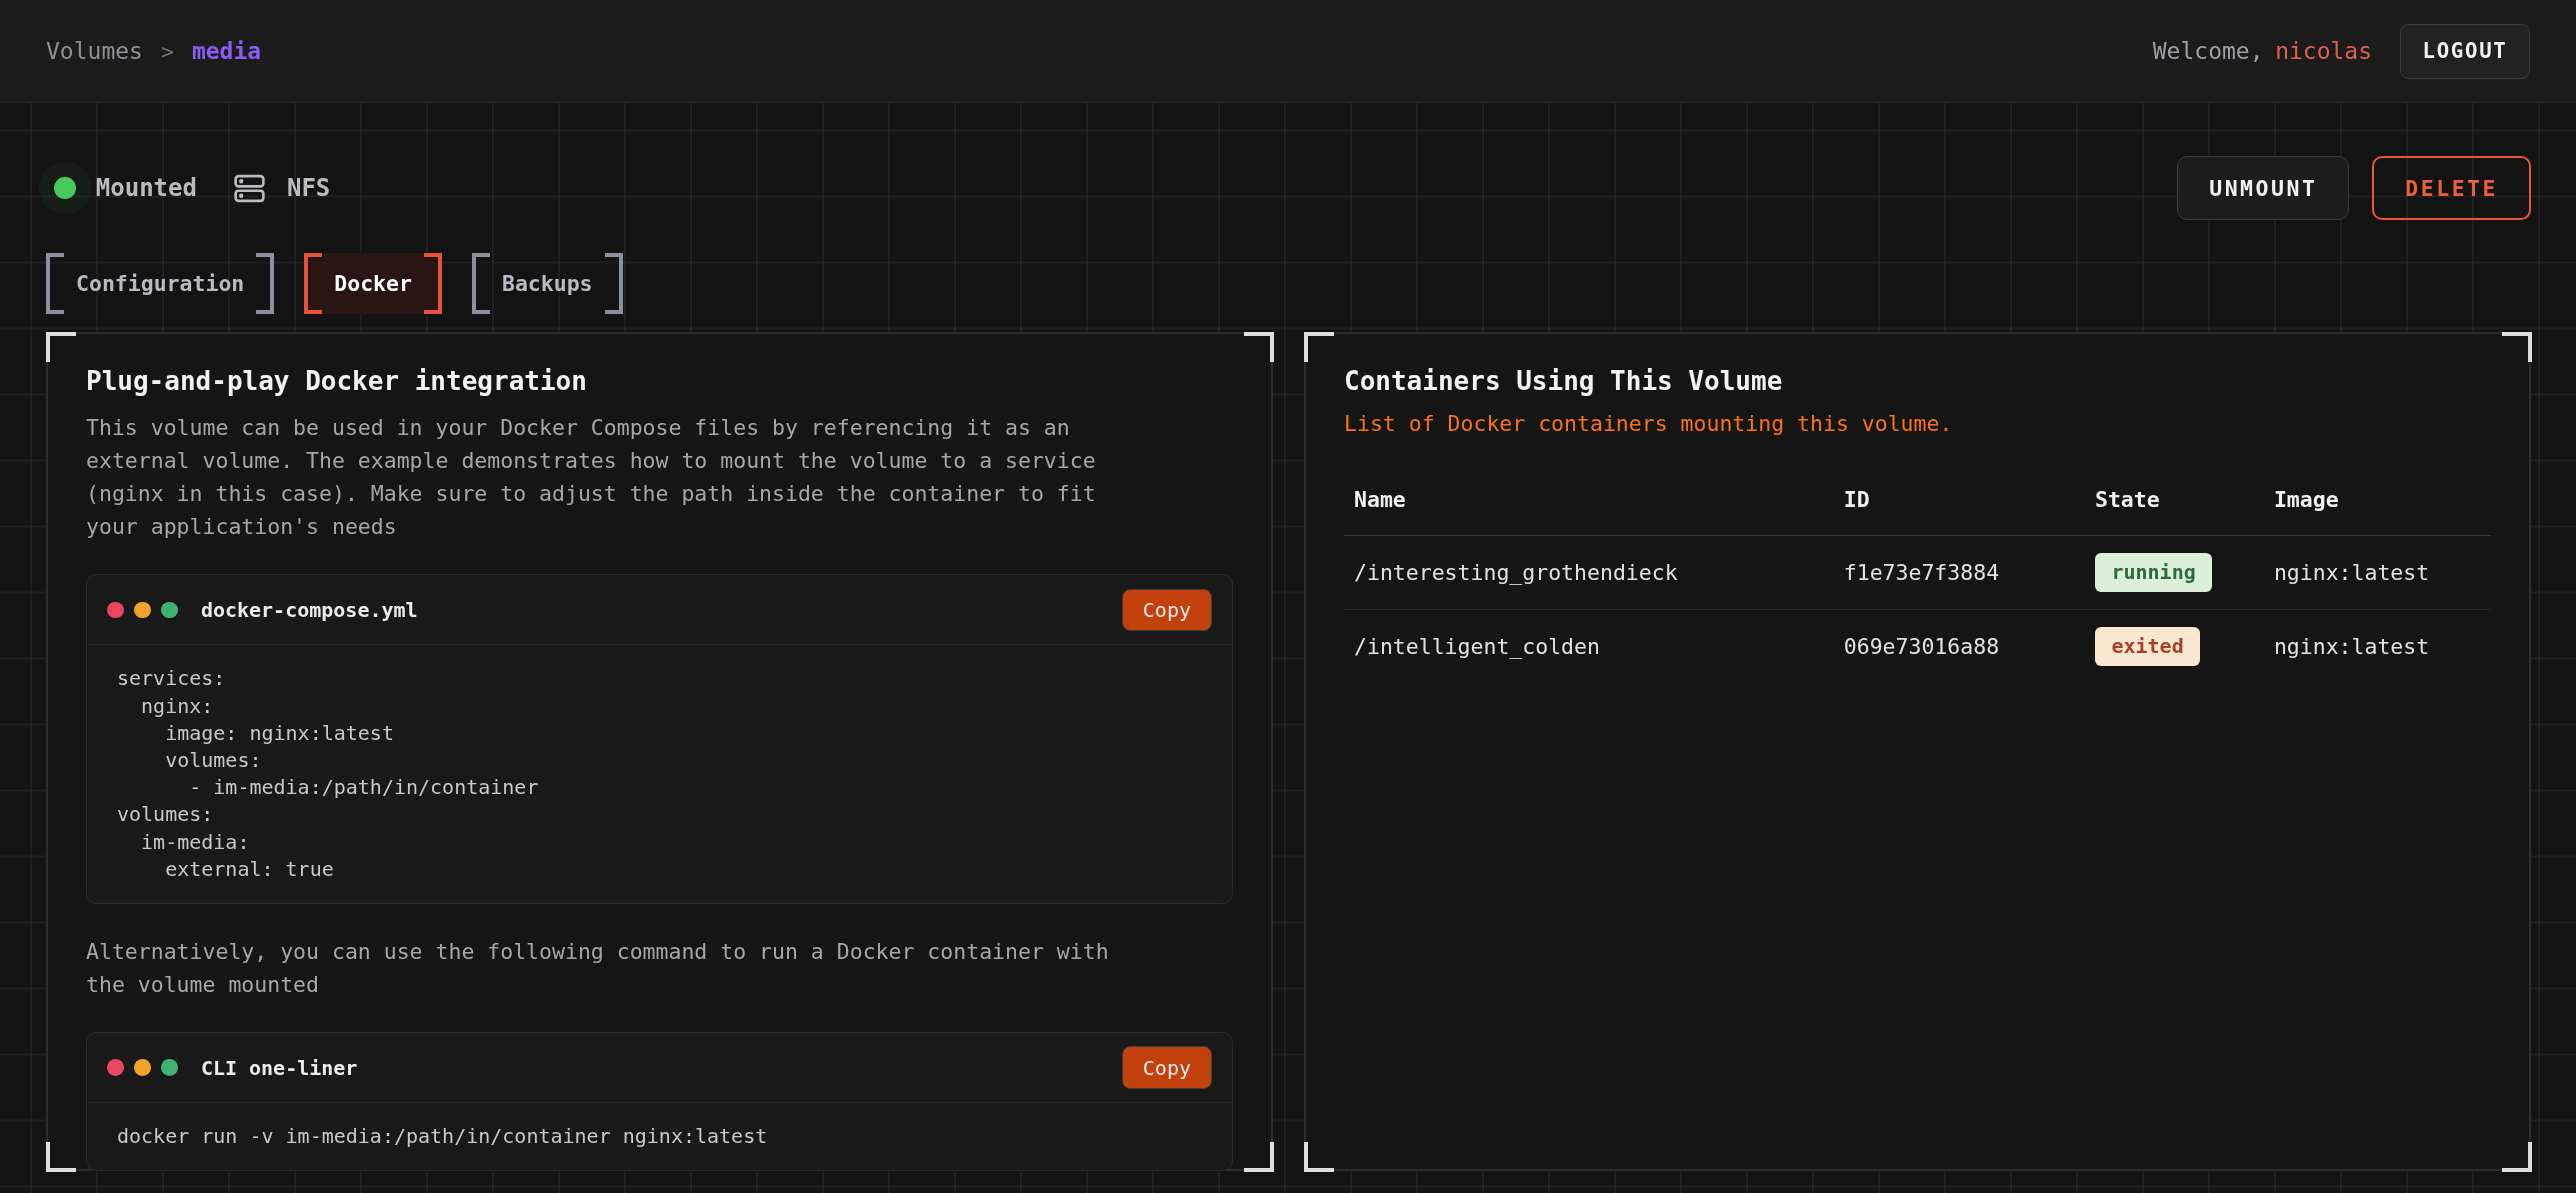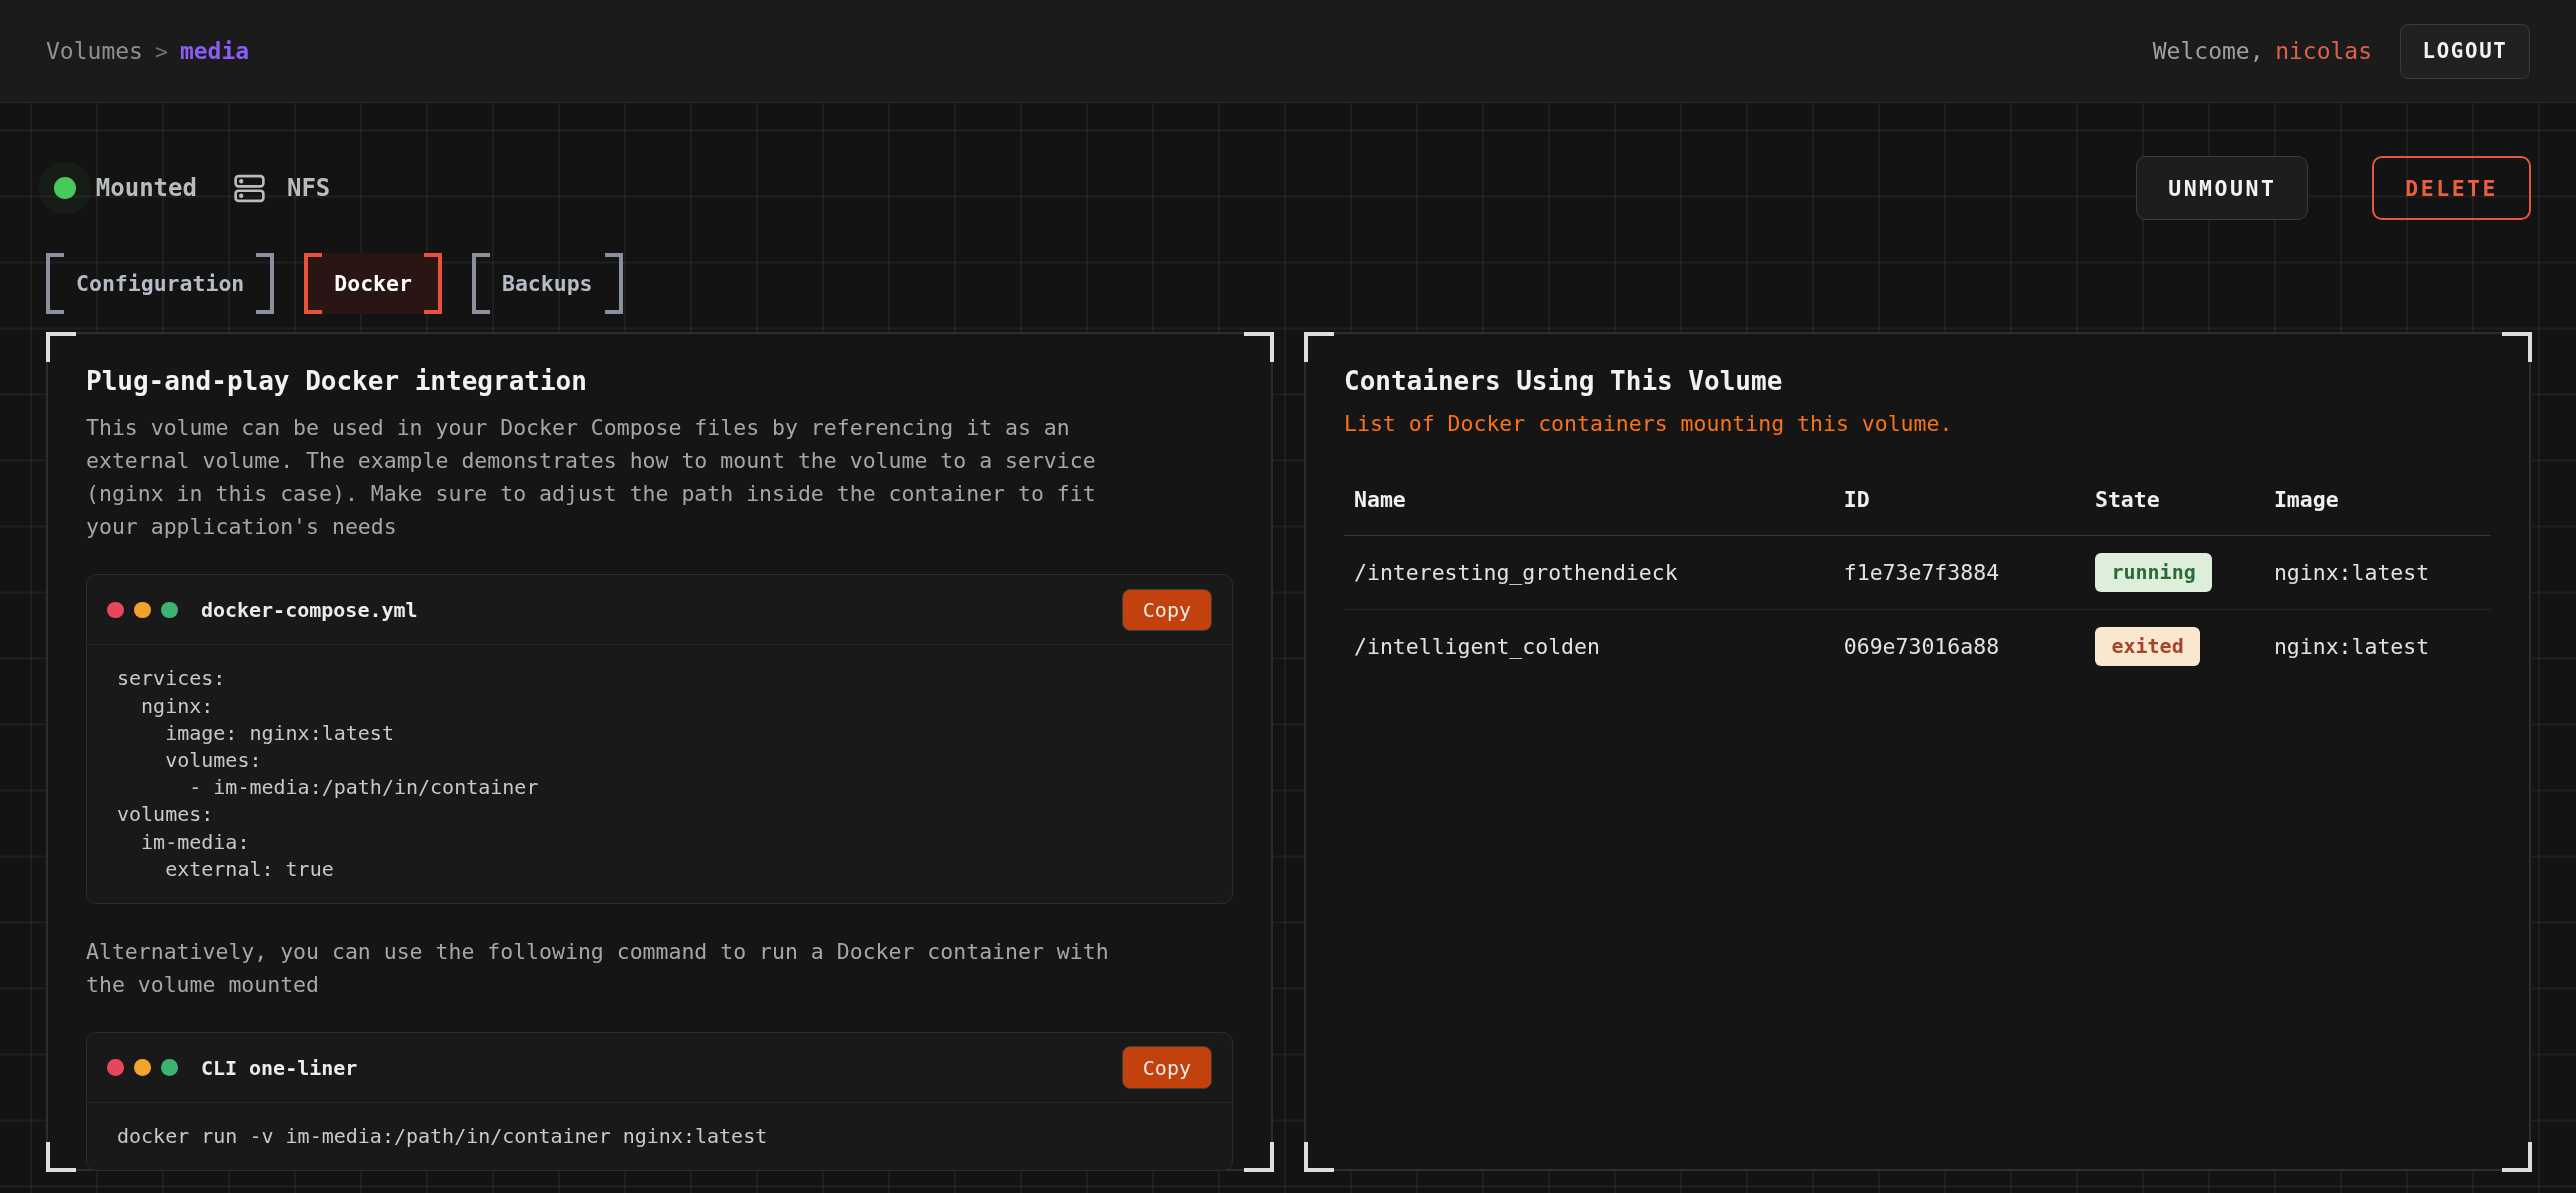--- a/index.html
+++ b/index.html
@@ -10,21 +10,21 @@
     font-family:"DejaVu Sans Mono", monospace;
     -webkit-font-smoothing:antialiased;
   }
 
   
   .topbar{
     height:103px; background:#1b1b1b; border-bottom:1.7px solid #262626;
     display:flex; align-items:center; justify-content:space-between;
     padding:0 46px;
   }
-  .breadcrumb{ display:flex; align-items:center; gap:12px; font-size:23px; }
+  .breadcrumb{ display:flex; align-items:center; gap:18px; font-size:23px; }
   .crumb-parent{ color:#8d9195; cursor:pointer; }
   .crumb-sep{ color:#6d7175; font-size:21.5px; }
   .crumb-current{ color:#8b5cf6; font-weight:bold; }
   .topbar-right{ display:flex; align-items:center; gap:28px; }
   .welcome{ font-size:23px; color:#9ba0a4; display:flex; gap:11.6px; }
   .welcome .username{ color:#e0614a; }
   .btn{
     font-family:"DejaVu Sans Mono", monospace; font-weight:bold;
     background:#1d1d1d; color:#f2f2f2; cursor:pointer;
     border:1.7px solid #3c3c3c; border-radius:10px;
@@ -46,21 +46,21 @@
   .status-row{ display:flex; align-items:center; justify-content:space-between; margin-bottom:33px; height:64px; }
   .status-group{ display:flex; align-items:center; gap:20px; }
   .dot{
     width:21.5px; height:21.5px; border-radius:50%; background:#47c95c; display:block;
     box-shadow:0 0 0 15px rgba(71,201,92,0.06);
     margin-left:8.3px;
   }
   .status-label{ font-size:24px; font-weight:bold; color:#b9bcbe; }
   .nfs-icon{ display:flex; margin-left:15px; }
   .action-group{ display:flex; align-items:center; gap:23px; }
-  .btn-action{ height:64px; padding:0 31px; font-size:21.5px; letter-spacing:2.5px;margin-left:41px; }
+  .btn-action{ height:64px; padding:0 31px; font-size:21.5px; letter-spacing:2.5px; }
   .btn-danger{ background:transparent; border:2.5px solid #e8573c; color:#e8603c; }
 
   
   .tabs{ display:flex; gap:30px; margin-bottom:18px; }
   .tab{
     position:relative; background:transparent; border:none; cursor:pointer;
     font-family:"DejaVu Sans Mono", monospace; font-size:21.5px; font-weight:bold;
     color:#b6bcc4; height:61px; padding:0 30px;
   }
   .tab::before,.tab::after{ content:""; position:absolute; top:0; bottom:0; width:14px; }

